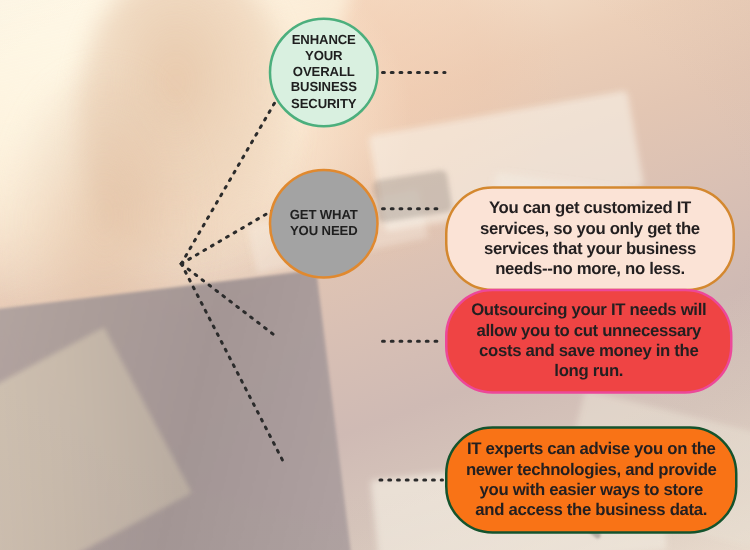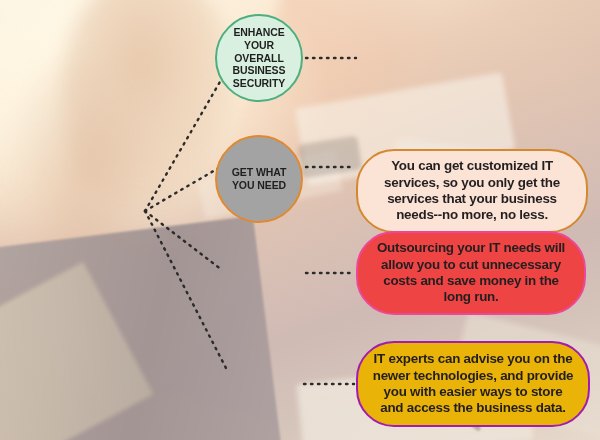--- a/index.html
+++ b/index.html
@@ -179,21 +179,21 @@
     color: #231f20;
     font-size: 13.4px;
     line-height: 1.22;
     padding: 6px 14px;
     border-radius: 38px;
     letter-spacing: -0.25px;
   }
   .pill-1 { left: 358px; top: 17px;  width: 228px; height: 83px;  background: #ddf1e2; border: 2px solid #4caf7d; }
   .pill-2 { left: 356px; top: 125px; width: 232px; height: 84px;  background: #fbe3d6; border: 2px solid #d4882f; margin-top: 24px; }
   .pill-3 { left: 356px; top: 231px; width: 230px; height: 84px;  background: #ef4444; border: 2px solid #ec4899; }
-  .pill-4 { left: 356px; top: 341px; width: 234px; height: 86px;  background: #eab308; border: 2px solid #a21caf; }
+  .pill-4 { left: 356px; top: 341px; width: 234px; height: 86px;  background: #f97316; border: 2px solid #14532d; }
 </style>
 </head>
 <body>
 
 <div id="infographic">
 
   <div class="bg-layer bg-base"></div>
   <div class="bg-layer">
     <div class="bg-flare"></div>
     <div class="bg-person"></div>

